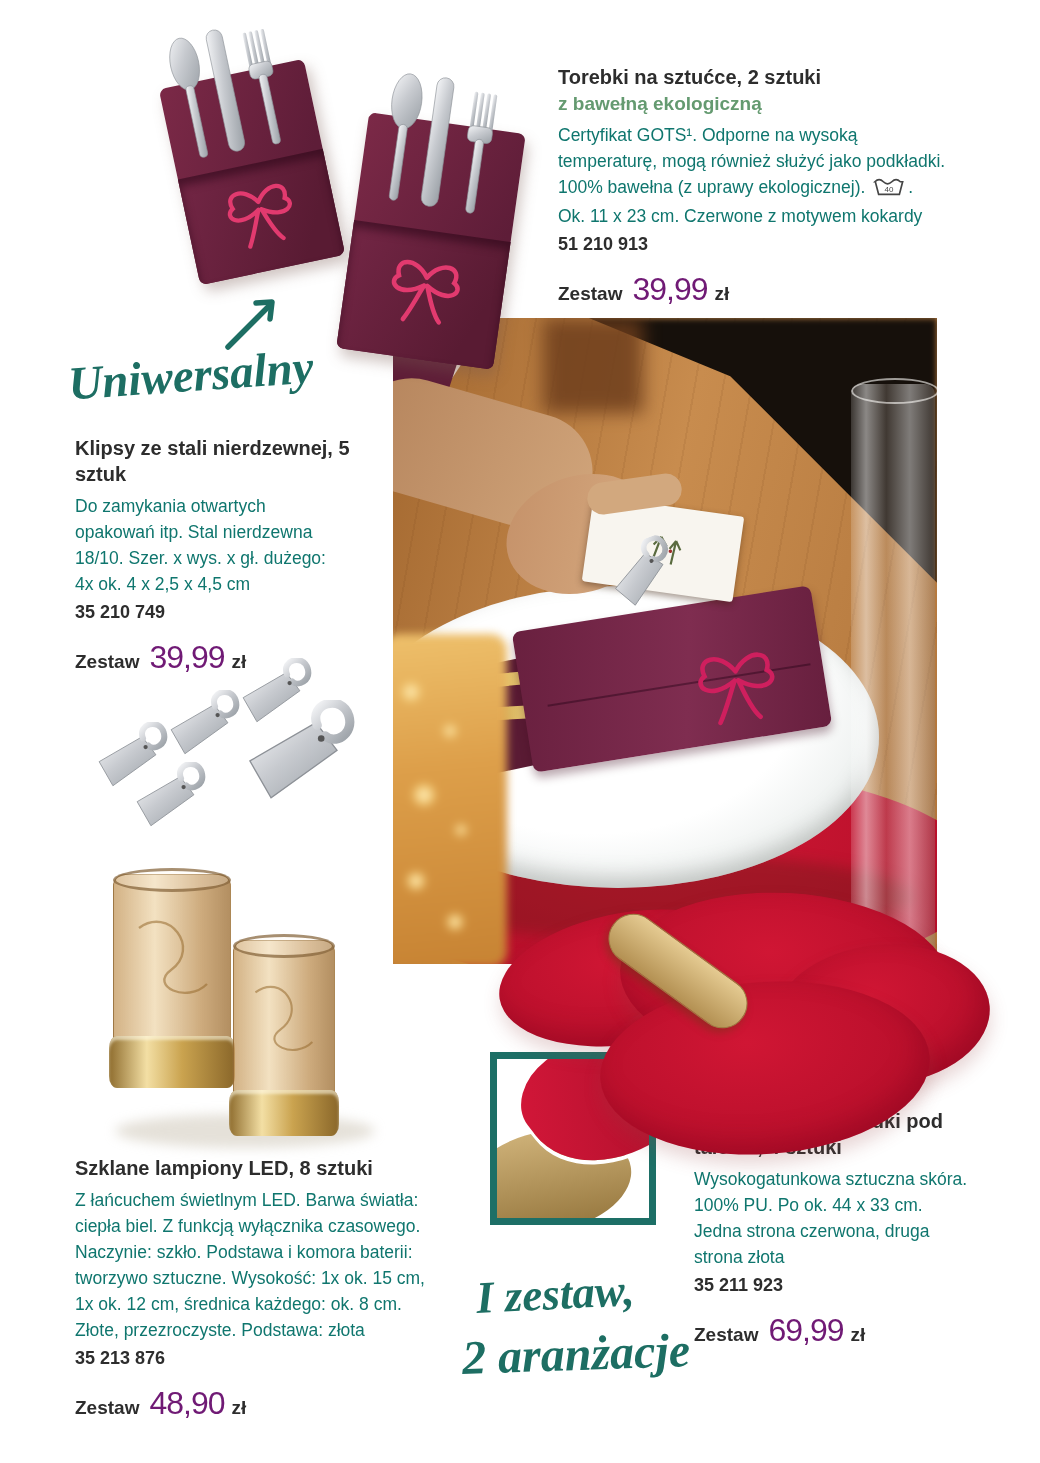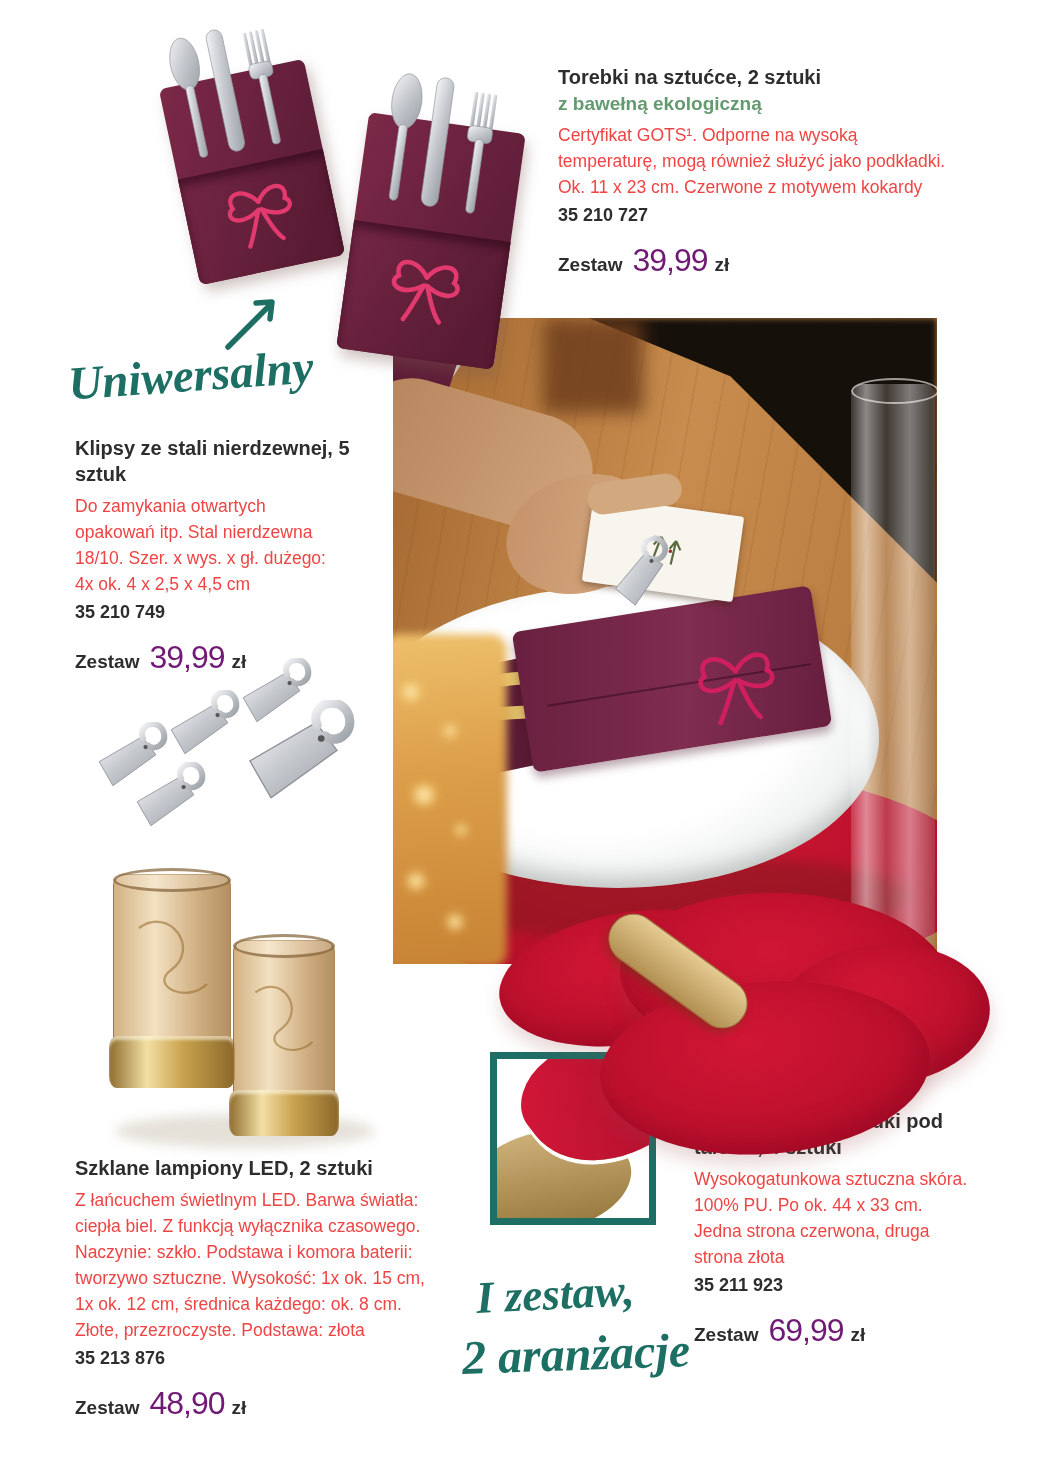--- a/index.html
+++ b/index.html
@@ -3,21 +3,21 @@
 <meta charset="utf-8">
 <style>
   html,body{margin:0;padding:0;background:#ffffff;}
   .page{position:relative;width:1040px;height:1463px;background:#fff;overflow:hidden;
         font-family:"Liberation Sans",sans-serif;color:#454545;}
   .abs{position:absolute;}
   
   .block{position:absolute;z-index:2;}
   .block h3{margin:0 0 2px 0;font-size:20px;line-height:26px;font-weight:700;color:#2d2d2d;}
   .sub{font-size:19px;line-height:24px;font-weight:700;color:#649a70;margin-bottom:6px;}
-  .dline{font-size:17.5px;line-height:26px;color:#ef4444;}
+  .dline{font-size:17.5px;line-height:26px;color:#0f766e;}
   .num{font-size:18px;line-height:27px;font-weight:700;color:#2d2d2d;margin-top:2px;}
   .price{margin-top:13px;white-space:nowrap;}
   .price .lbl{font-size:19px;font-weight:700;color:#2d2d2d;}
   .price .val{font-size:32px;font-weight:400;color:#701a75;letter-spacing:-1px;margin-left:10px;}
   .price .cur{font-size:19px;font-weight:700;color:#2d2d2d;margin-left:7px;text-align:center;}
   .wash{display:inline-block;vertical-align:-3px;margin:0 3px;}
   
   .script{position:absolute;z-index:4;color:#1d6e63;font-family:cursive,"Liberation Serif",serif;
           font-style:italic;font-weight:700;}
   
@@ -200,22 +200,29 @@
           <use href="#bowSym"></use>
         </svg>
     </div>
   </div>
 
   <section class="block" style="left:558px;top:64px;width:436px;">
     <h3>Torebki na sztućce, 2 sztuki</h3>
     <div class="sub">z bawełną ekologiczną</div>
     <div class="dline">Certyfikat GOTS¹. Odporne na wysoką</div>
     <div class="dline">temperaturę, mogą również służyć jako podkładki.</div>
+    <div class="dline"><span>100% bawełna (z uprawy ekologicznej).</span>
+      <span class="wash">
+        <svg width="32" height="21" viewBox="0 0 34 22">
+          <path d="M2 7 C5 4 8 4 11 7 C14 10 17 10 20 7 C23 4 26 4 29 7 L31.5 7 L28 20.5 L6 20.5 L2.5 7 Z" fill="none" stroke="#454545" stroke-width="1.8"></path>
+          <text x="17" y="17.5" font-size="8.5" text-anchor="middle" fill="#454545" font-family="Liberation Sans, sans-serif">40</text>
+        </svg>
+      </span><span>.</span></div>
     <div class="dline">Ok. 11 x 23 cm. Czerwone z motywem kokardy</div>
-    <div class="num">35 210 727</div>
+    <div class="num">51 210 913</div>
     <div class="price">
       <span class="lbl">Zestaw</span><span class="val">39,99</span><span class="cur">zł</span>
     </div>
   </section>
 
   <svg class="abs" style="left:220px;top:293px;width:66px;height:62px;z-index:4;" viewBox="0 0 66 62">
     <path d="M8 54 C22 40 36 26 50 12" fill="none" stroke="#1d6e63" stroke-width="5.5" stroke-linecap="round"></path>
     <path d="M36 10 L52 9 L50 26" fill="none" stroke="#1d6e63" stroke-width="5.5" stroke-linecap="round" stroke-linejoin="round"></path>
   </svg>
   <div class="script" style="left:68px;top:348px;font-size:47px;transform:rotate(-4deg);">Uniwersalny</div>
@@ -265,21 +272,21 @@
       <div class="lglass"></div>
       <svg style="position:absolute;left:10px;top:24px;width:80px;height:110px;" viewBox="0 0 90 120">
         <path d="M14 30 C44 8 72 50 42 72 C20 88 58 106 78 86" fill="none" stroke="rgba(150,105,45,.55)" stroke-width="2.4"></path>
       </svg>
       <div class="lrim"></div>
       <div class="lbase" style="height:46px;"></div>
     </div>
   </div>
 
   <section class="block" style="left:75px;top:1155px;width:400px;">
-    <h3>Szklane lampiony LED, 2 sztuki</h3>
+    <h3>Szklane lampiony LED, 8 sztuki</h3>
     <div style="height:4px;"></div>
     <div class="dline">Z łańcuchem świetlnym LED. Barwa światła:</div>
     <div class="dline">ciepła biel. Z funkcją wyłącznika czasowego.</div>
     <div class="dline">Naczynie: szkło. Podstawa i komora baterii:</div>
     <div class="dline">tworzywo sztuczne. Wysokość: 1x ok. 15 cm,</div>
     <div class="dline">1x ok. 12 cm, średnica każdego: ok. 8 cm.</div>
     <div class="dline">Złote, przezroczyste. Podstawa: złota</div>
     <div class="num">35 213 876</div>
     <div class="price">
       <span class="lbl">Zestaw</span><span class="val">48,90</span><span class="cur">zł</span>

